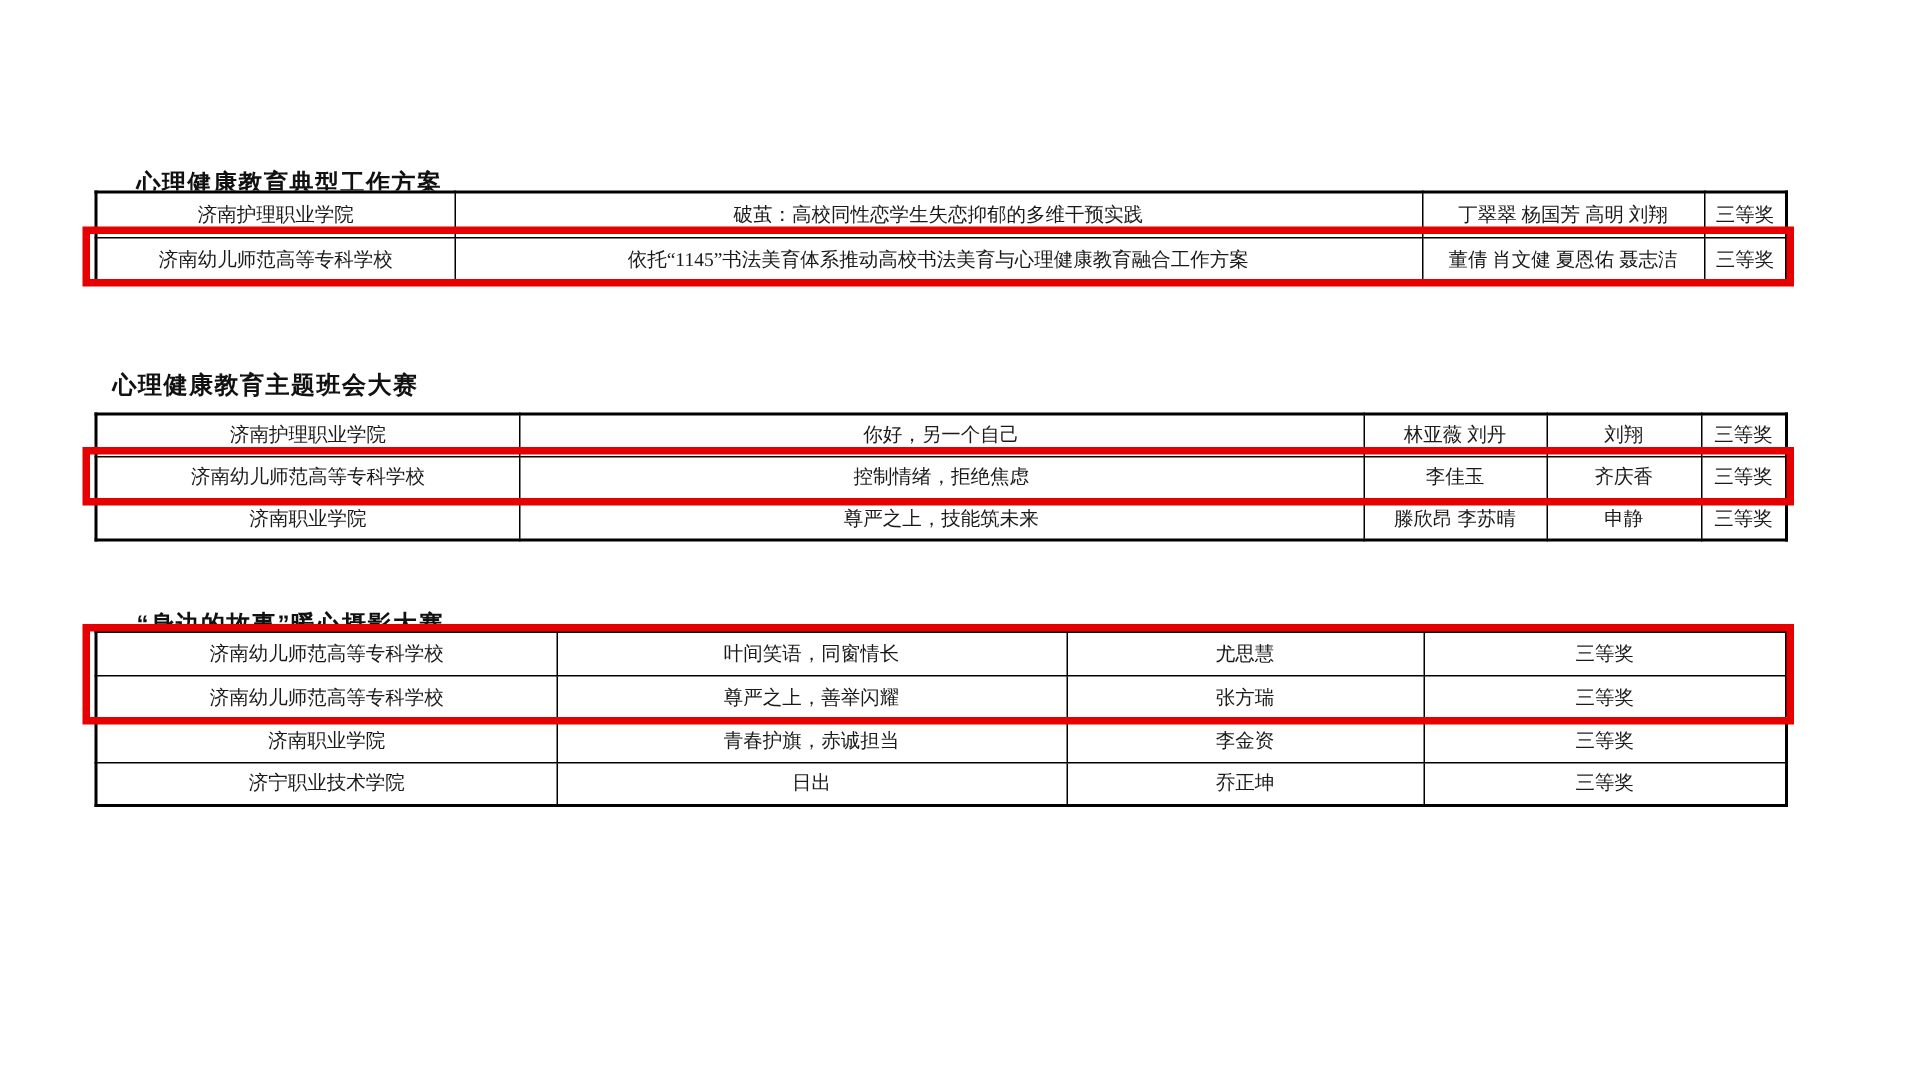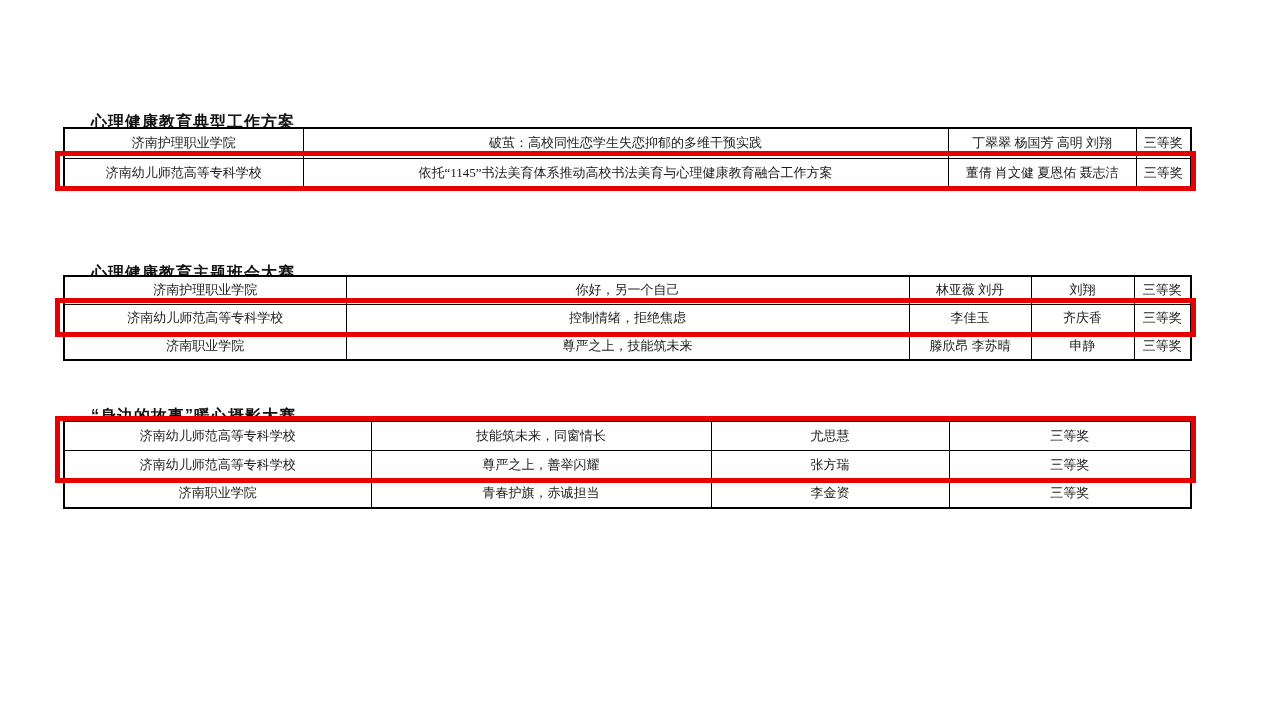--- a/index.html
+++ b/index.html
@@ -78,21 +78,21 @@
   </tr>
   <tr>
     <td>济南幼儿师范高等专科学校</td>
     <td>依托“1145”书法美育体系推动高校书法美育与心理健康教育融合工作方案</td>
     <td>董倩 肖文健 夏恩佑 聂志洁</td>
     <td>三等奖</td>
   </tr>
 </tbody>
   </table>
 
-<h2 class="section-title" style="left:75px; top:247px; margin:16px;">心理健康教育主题班会大赛</h2>
+<h2 class="section-title" style="left:75px; top:247px; margin:0;">心理健康教育主题班会大赛</h2>
 
 <table class="awards t2">
   <colgroup>
       <col style="width:282px">
       <col style="width:563px">
       <col style="width:122px">
       <col style="width:103px">
       <col style="width:57px">
     </colgroup>
   <tbody>
@@ -125,34 +125,40 @@
 <table class="awards t3">
   <colgroup>
       <col style="width:307px">
       <col style="width:340px">
       <col style="width:238px">
       <col style="width:242px">
     </colgroup>
   <tbody>
       <tr>
     <td>济南幼儿师范高等专科学校</td>
-    <td>技能筑未来，同窗情长</td>
+    <td>叶间笑语，同窗情长</td>
     <td>尤思慧</td>
     <td>三等奖</td>
   </tr>
   <tr>
     <td>济南幼儿师范高等专科学校</td>
     <td>尊严之上，善举闪耀</td>
     <td>张方瑞</td>
     <td>三等奖</td>
   </tr>
   <tr>
     <td>济南职业学院</td>
     <td>青春护旗，赤诚担当</td>
     <td>李金资</td>
     <td>三等奖</td>
   </tr>
+  <tr>
+    <td>济宁职业技术学院</td>
+    <td>日出</td>
+    <td>乔正坤</td>
+    <td>三等奖</td>
+  </tr>
 </tbody>
   </table>
 
 <div id="hl1" class="highlight-box"></div>
 <div id="hl2" class="highlight-box"></div>
 <div id="hl3" class="highlight-box"></div>
 
 </body></html>

